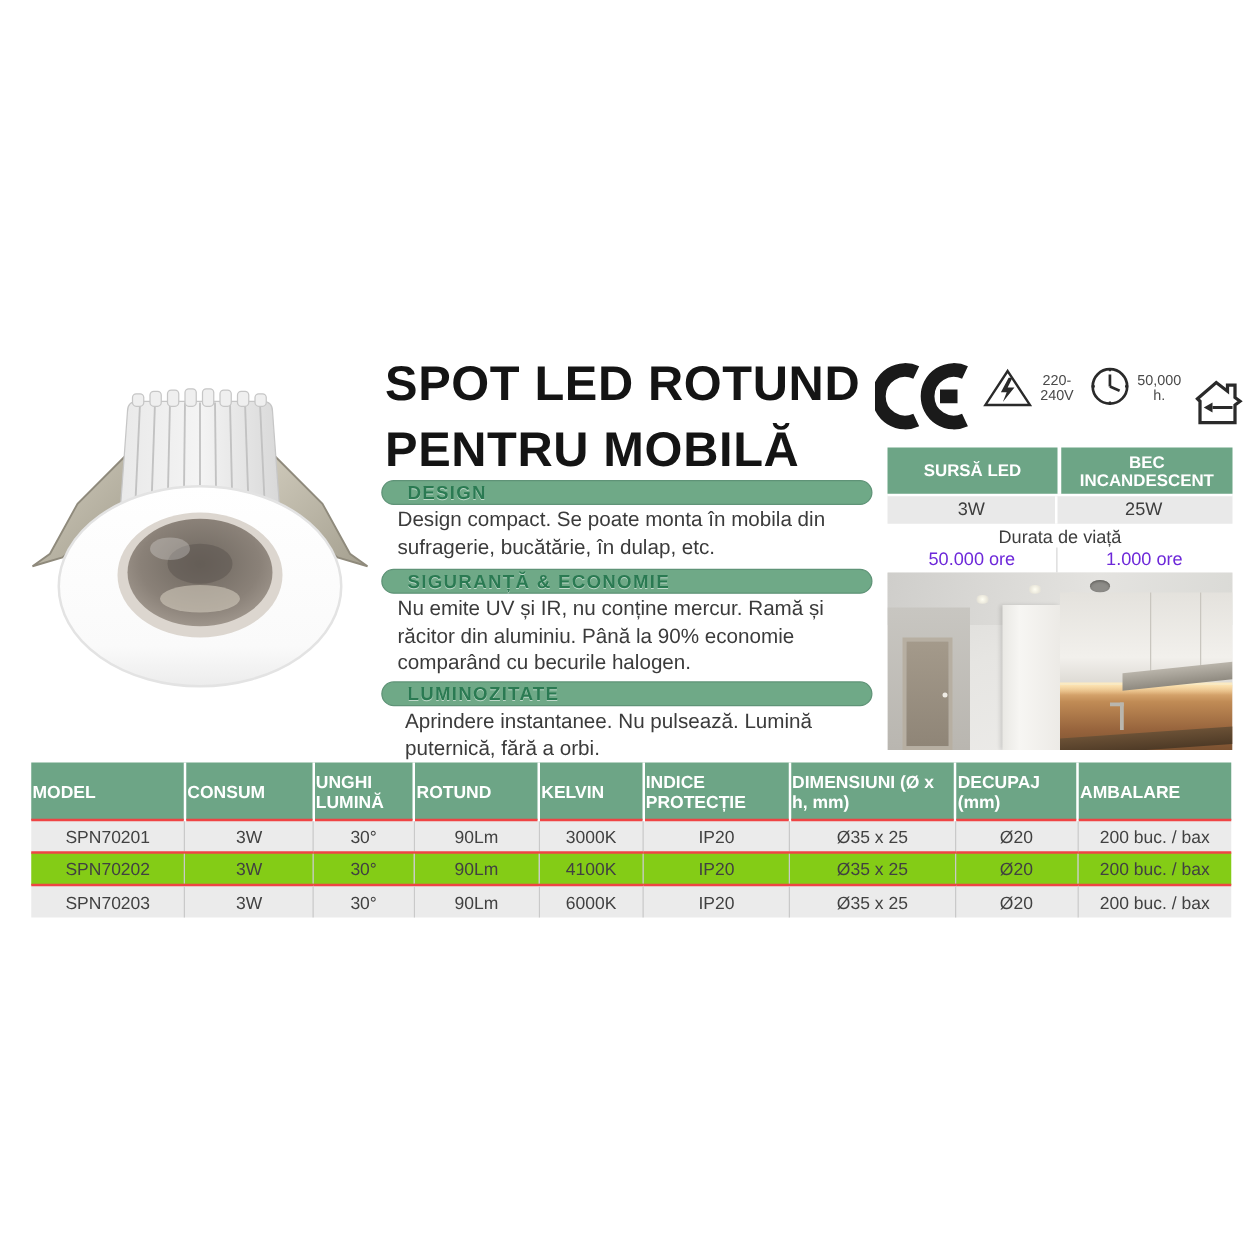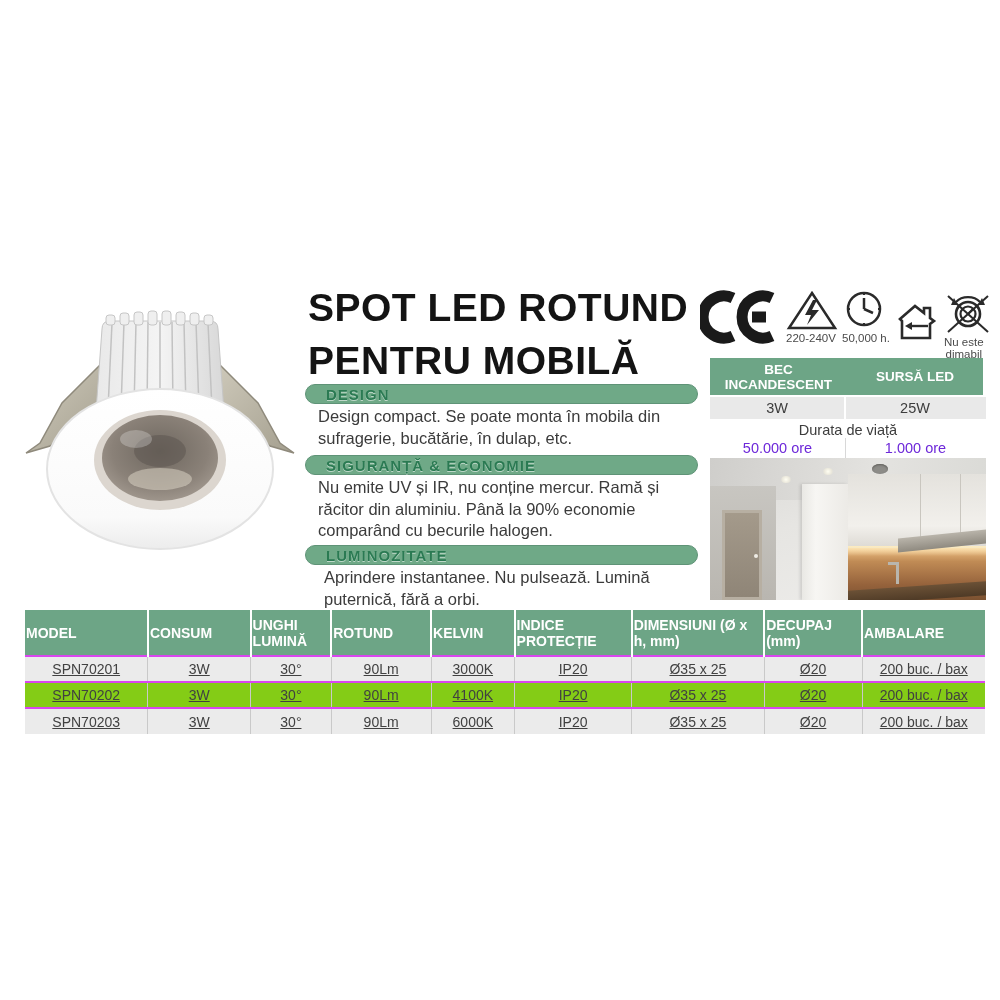--- a/index.html
+++ b/index.html
@@ -6,21 +6,21 @@
   html,body { width:1000px; height:1000px; background:#ffffff;
     font-family:"Liberation Sans", sans-serif; color:#3a3a3a; }
   .page { position:relative; width:1000px; height:1000px; background:#fff; overflow:hidden; }
 
   
   .title { position:absolute; left:308px; top:281px; width:400px;
     font-size:39px; font-weight:bold; color:#141414; letter-spacing:0.5px; line-height:53px; }
 
   
   .certs { position:absolute; left:700px; top:290px; display:flex; align-items:flex-start; }
-  .cert-item { display:flex; flex-direction:column; align-items:flex-start; margin-right:4px; }
+  .cert-item { display:flex; flex-direction:row; align-items:center; margin-right:4px; }
   .cert-label { font-size:11.5px; color:#4a4a4a; margin-top:2px; text-align:center; line-height:12px; }
 
   
   .product-photo { position:absolute; left:16px; top:303px; width:288px; height:250px; }
 
   
   .section-bar { position:absolute; left:305px; width:393px; height:20px;
     background:#6fa987; border-radius:10px; border:1px solid #5f9377;
     display:flex; align-items:center; padding-left:20px; }
   .section-bar span { font-size:15px; font-weight:bold; color:#2a7a52; letter-spacing:1px;
@@ -74,21 +74,21 @@
     background:linear-gradient(180deg,#6b5136,#4e3a26); transform:skewY(-4deg); }
   .k-faucet { position:absolute; left:186px; top:104px; width:3px; height:22px; background:#b9b6ae; }
   .k-faucet:before { content:""; position:absolute; left:-8px; top:0; width:11px; height:3px; background:#b9b6ae; }
 
   
   .spec { position:absolute; left:25px; top:610px; width:960px; border-collapse:collapse; table-layout:fixed; }
   .spec th { background:#6da586; color:#fff; font-weight:bold; font-size:14px; line-height:16px;
     height:46px; text-align:left; vertical-align:middle; border-left:2px solid #fff; padding:2px 1px; }
   .spec th:first-child { border-left:none; }
   .spec td { font-size:14px; color:#414141; height:26px; text-align:center; vertical-align:middle;
-    border-left:1px solid #c9c9c9; border-top:2px solid #d946ef;text-decoration:underline; }
+    border-left:1px solid #c9c9c9; border-top:2px solid #ef4444; }
   .spec td:first-child { border-left:none; }
   .spec tr.odd td { background:#ebebeb; }
   .spec tr.even td { background:#84cc16; }
 </style>
 </head>
 <body>
 
 <div class="page">
 
   <div class="product-photo">
@@ -217,22 +217,22 @@
   </div>
   <p class="section-text" style="top:477px;">Nu emite UV și IR, nu conține mercur. Ramă și răcitor din aluminiu. Până la 90% economie comparând cu becurile halogen.</p>
 
   <div class="section-bar" style="top:545px;">
     <span>LUMINOZITATE</span>
   </div>
   <p class="section-text" style="top:567px; padding-left:6px;">Aprindere instantanee. Nu pulsează. Lumină puternică, fără a orbi.</p>
 
   <div class="comp">
     <div class="comp-head">
+      <div class="cell c1">SURSĂ LED</div>
       <div class="cell c2">BEC INCANDESCENT</div>
-      <div class="cell c1">SURSĂ LED</div>
     </div>
     <div class="comp-vals">
       <div class="cell c1">3W</div>
       <div class="cell c2">25W</div>
     </div>
     <div class="comp-life-label">Durata de viață</div>
     <div class="comp-life-vals">
       <div class="cell c1">50.000 ore</div>
       <div class="cell c2">1.000 ore</div>
     </div>

